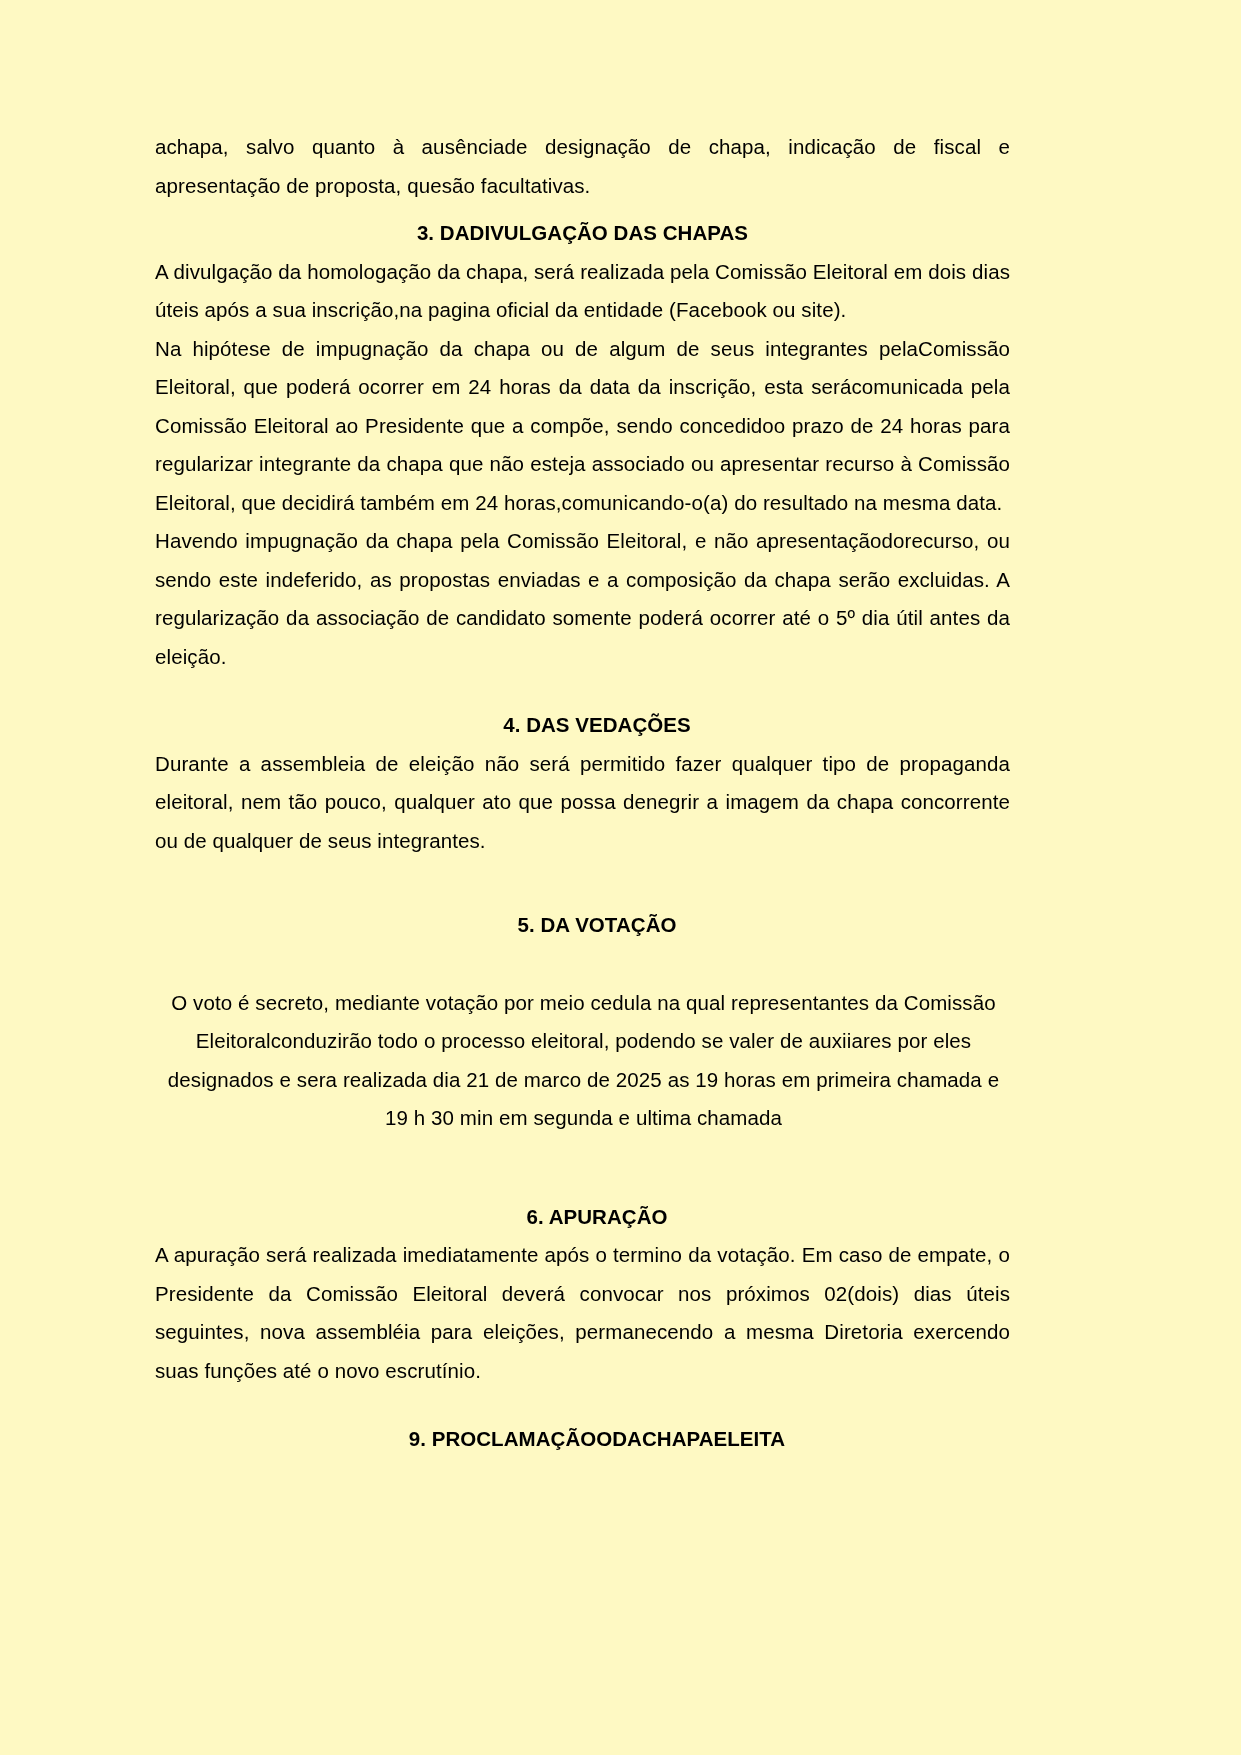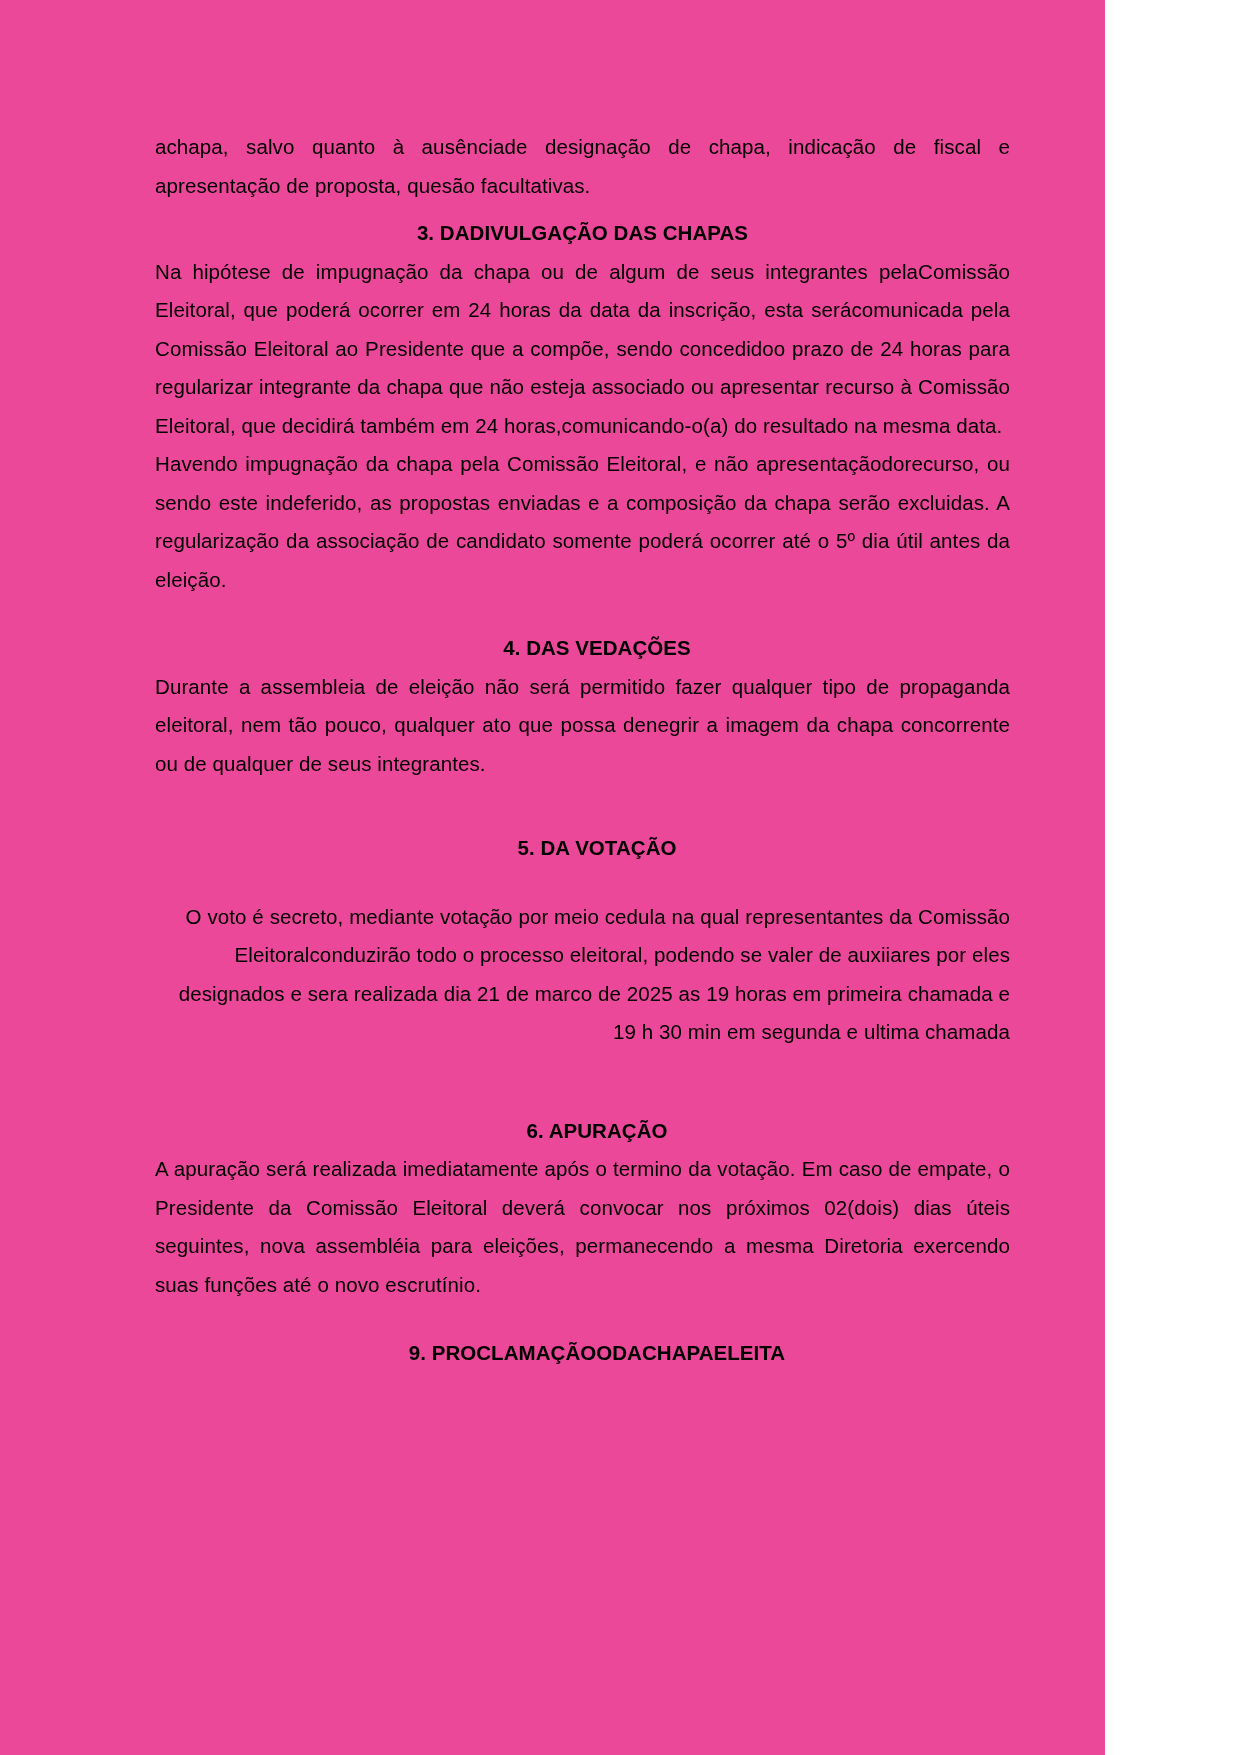--- a/index.html
+++ b/index.html
@@ -6,23 +6,23 @@
     margin: 0;
     padding: 0;
     background: #ffffff;
   }
   body {
     font-family: "Liberation Sans", sans-serif;
     color: #000000;
   }
   .page {
     position: relative;
-    width: 1105px;
+    width: 1241px;
     height: 1755px;
-    background: #ec4899;
+    background: #fef9c3;
     overflow: hidden;
     box-sizing: border-box;
   }
   .content {
     position: absolute;
     left: 155px;
     top: 128px;
     width: 855px;
   }
   
@@ -50,37 +50,39 @@
     padding-left: 5px;
     margin-left: 24px;
   }
   
   .gap-sm { height: 9px; }
   .gap-md { height: 30px; }
   .gap-lg { height: 46px; }
   .gap-xxl { height: 60px; }
   
   p.para.voting {
-    text-align: right;
+    text-align: center;
     line-height: 38.5px;
     padding-left: 2px;
+    margin-top: 9px;
   }
 </style>
 </head>
 <body>
 
 <div class="page">
   <div class="content">
 
     <p class="para">achapa, salvo quanto à ausênciade designação de chapa, indicação de fiscal e apresentação de proposta, quesão facultativas.</p>
 
     <div class="gap-sm"></div>
 
     <h2 class="heading">3. DADIVULGAÇÃO DAS CHAPAS</h2>
 
+    <p class="para">A divulgação da homologação da chapa, será realizada pela Comissão Eleitoral em dois dias úteis após a sua inscrição,na pagina oficial da entidade (Facebook ou site).</p>
 
     <p class="para">Na hipótese de impugnação da chapa ou de algum de seus integrantes pelaComissão Eleitoral, que poderá ocorrer em 24 horas da data da inscrição, esta serácomunicada pela Comissão Eleitoral ao Presidente que a compõe, sendo concedidoo prazo de 24 horas para regularizar integrante da chapa que não esteja associado ou apresentar recurso à Comissão Eleitoral, que decidirá também em 24 horas,comunicando-o(a) do resultado na mesma data.</p>
 
     <p class="para">Havendo impugnação da chapa pela Comissão Eleitoral, e não apresentaçãodorecurso, ou sendo este indeferido, as propostas enviadas e a composição da chapa serão excluidas. A regularização da associação de candidato somente poderá ocorrer até o 5º dia útil antes da eleição.</p>
 
     <div class="gap-md"></div>
 
     <h2 class="heading indent">4. DAS VEDAÇÕES</h2>
 
 

